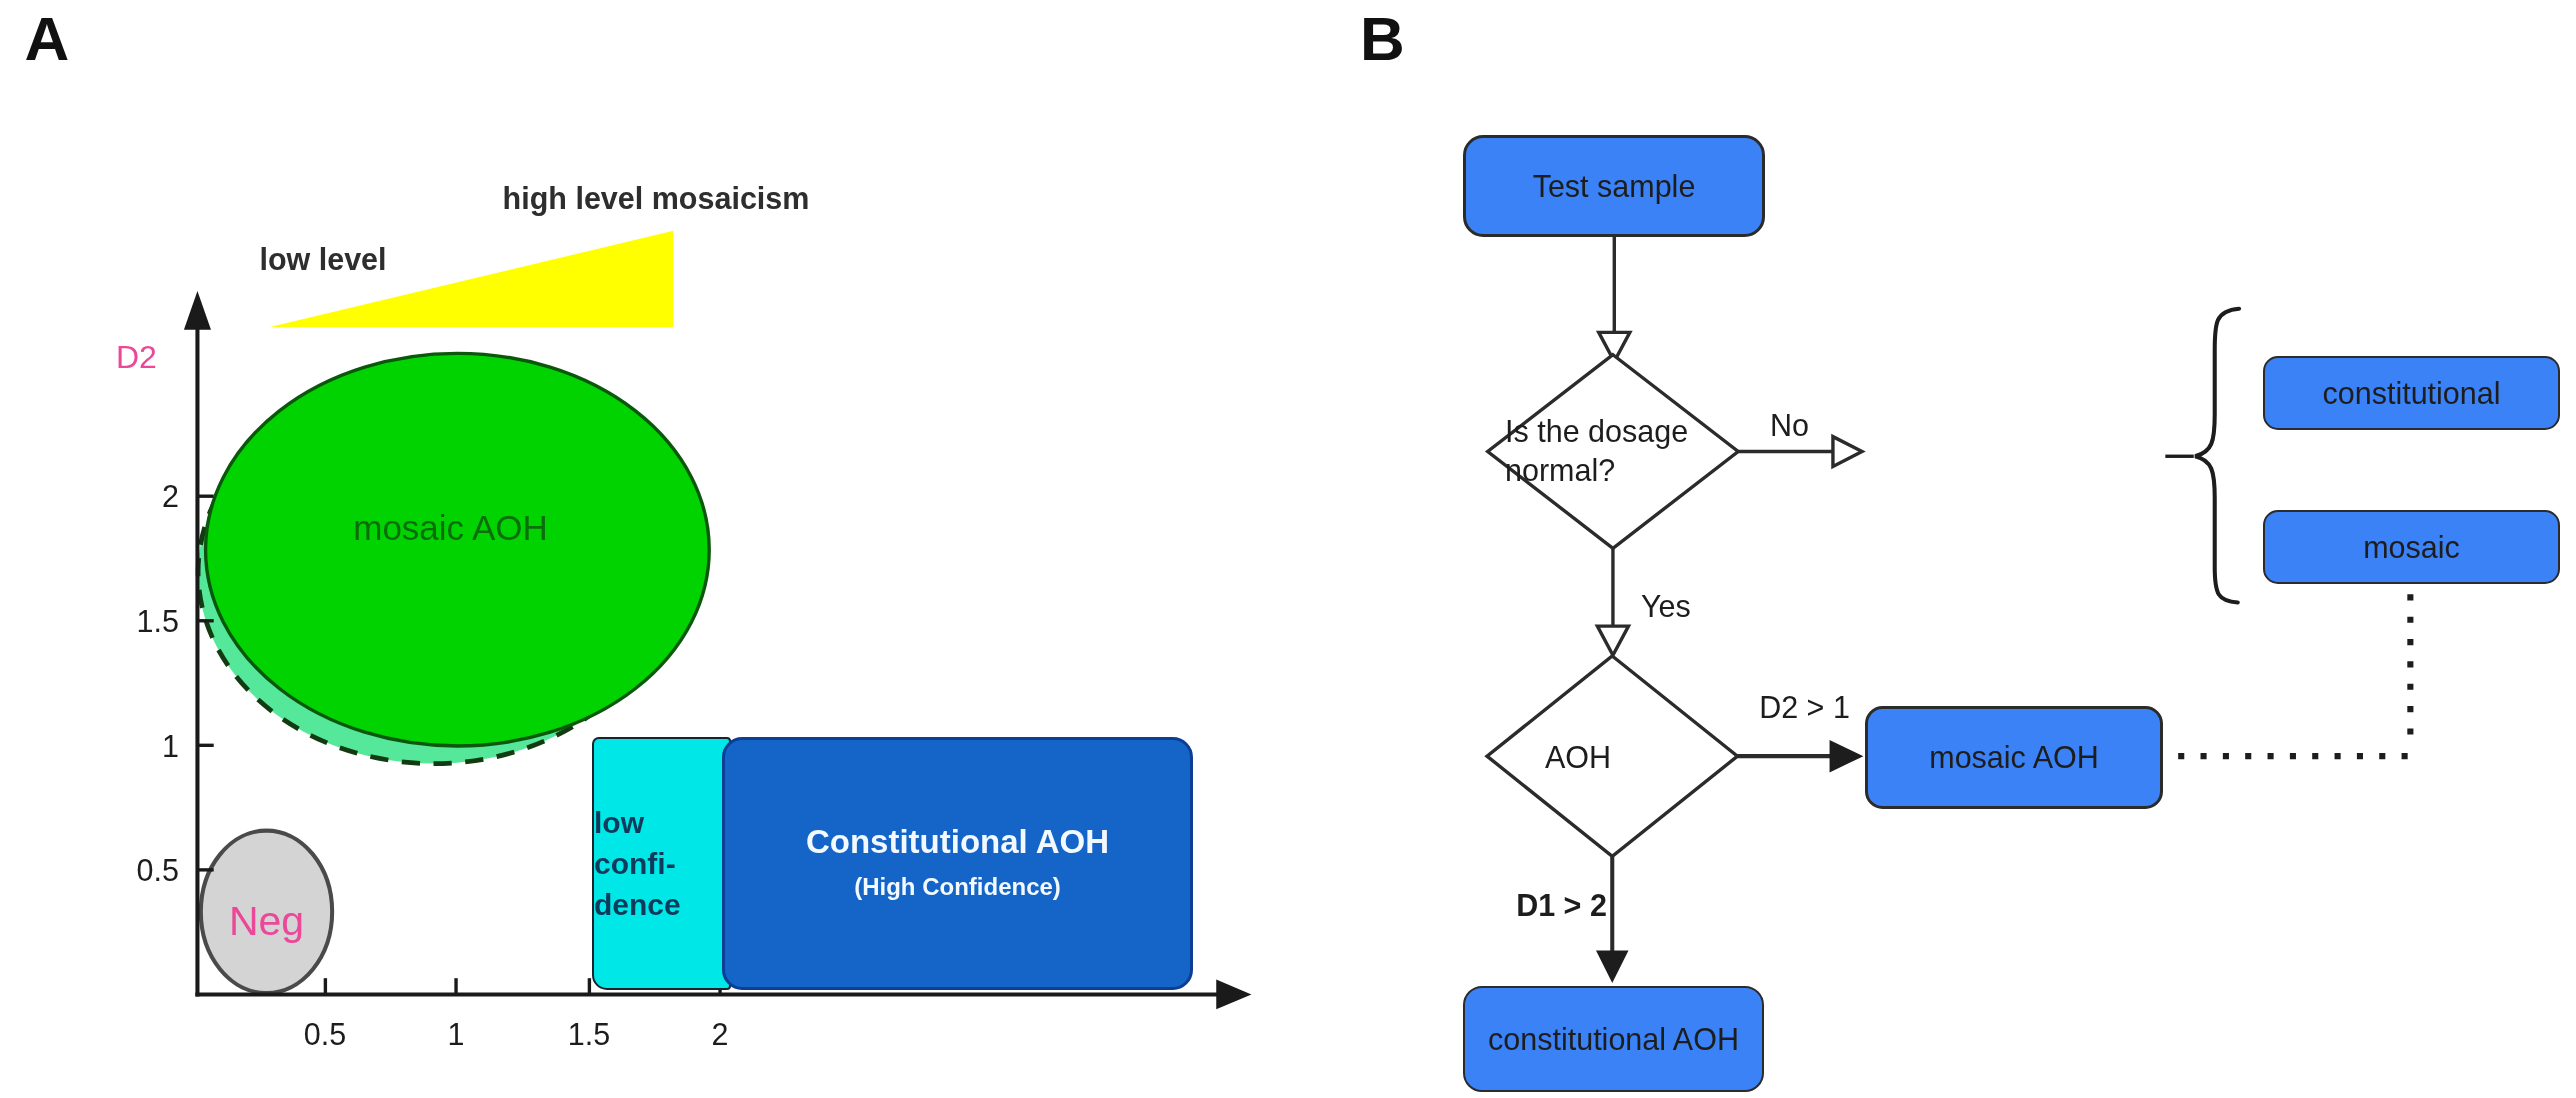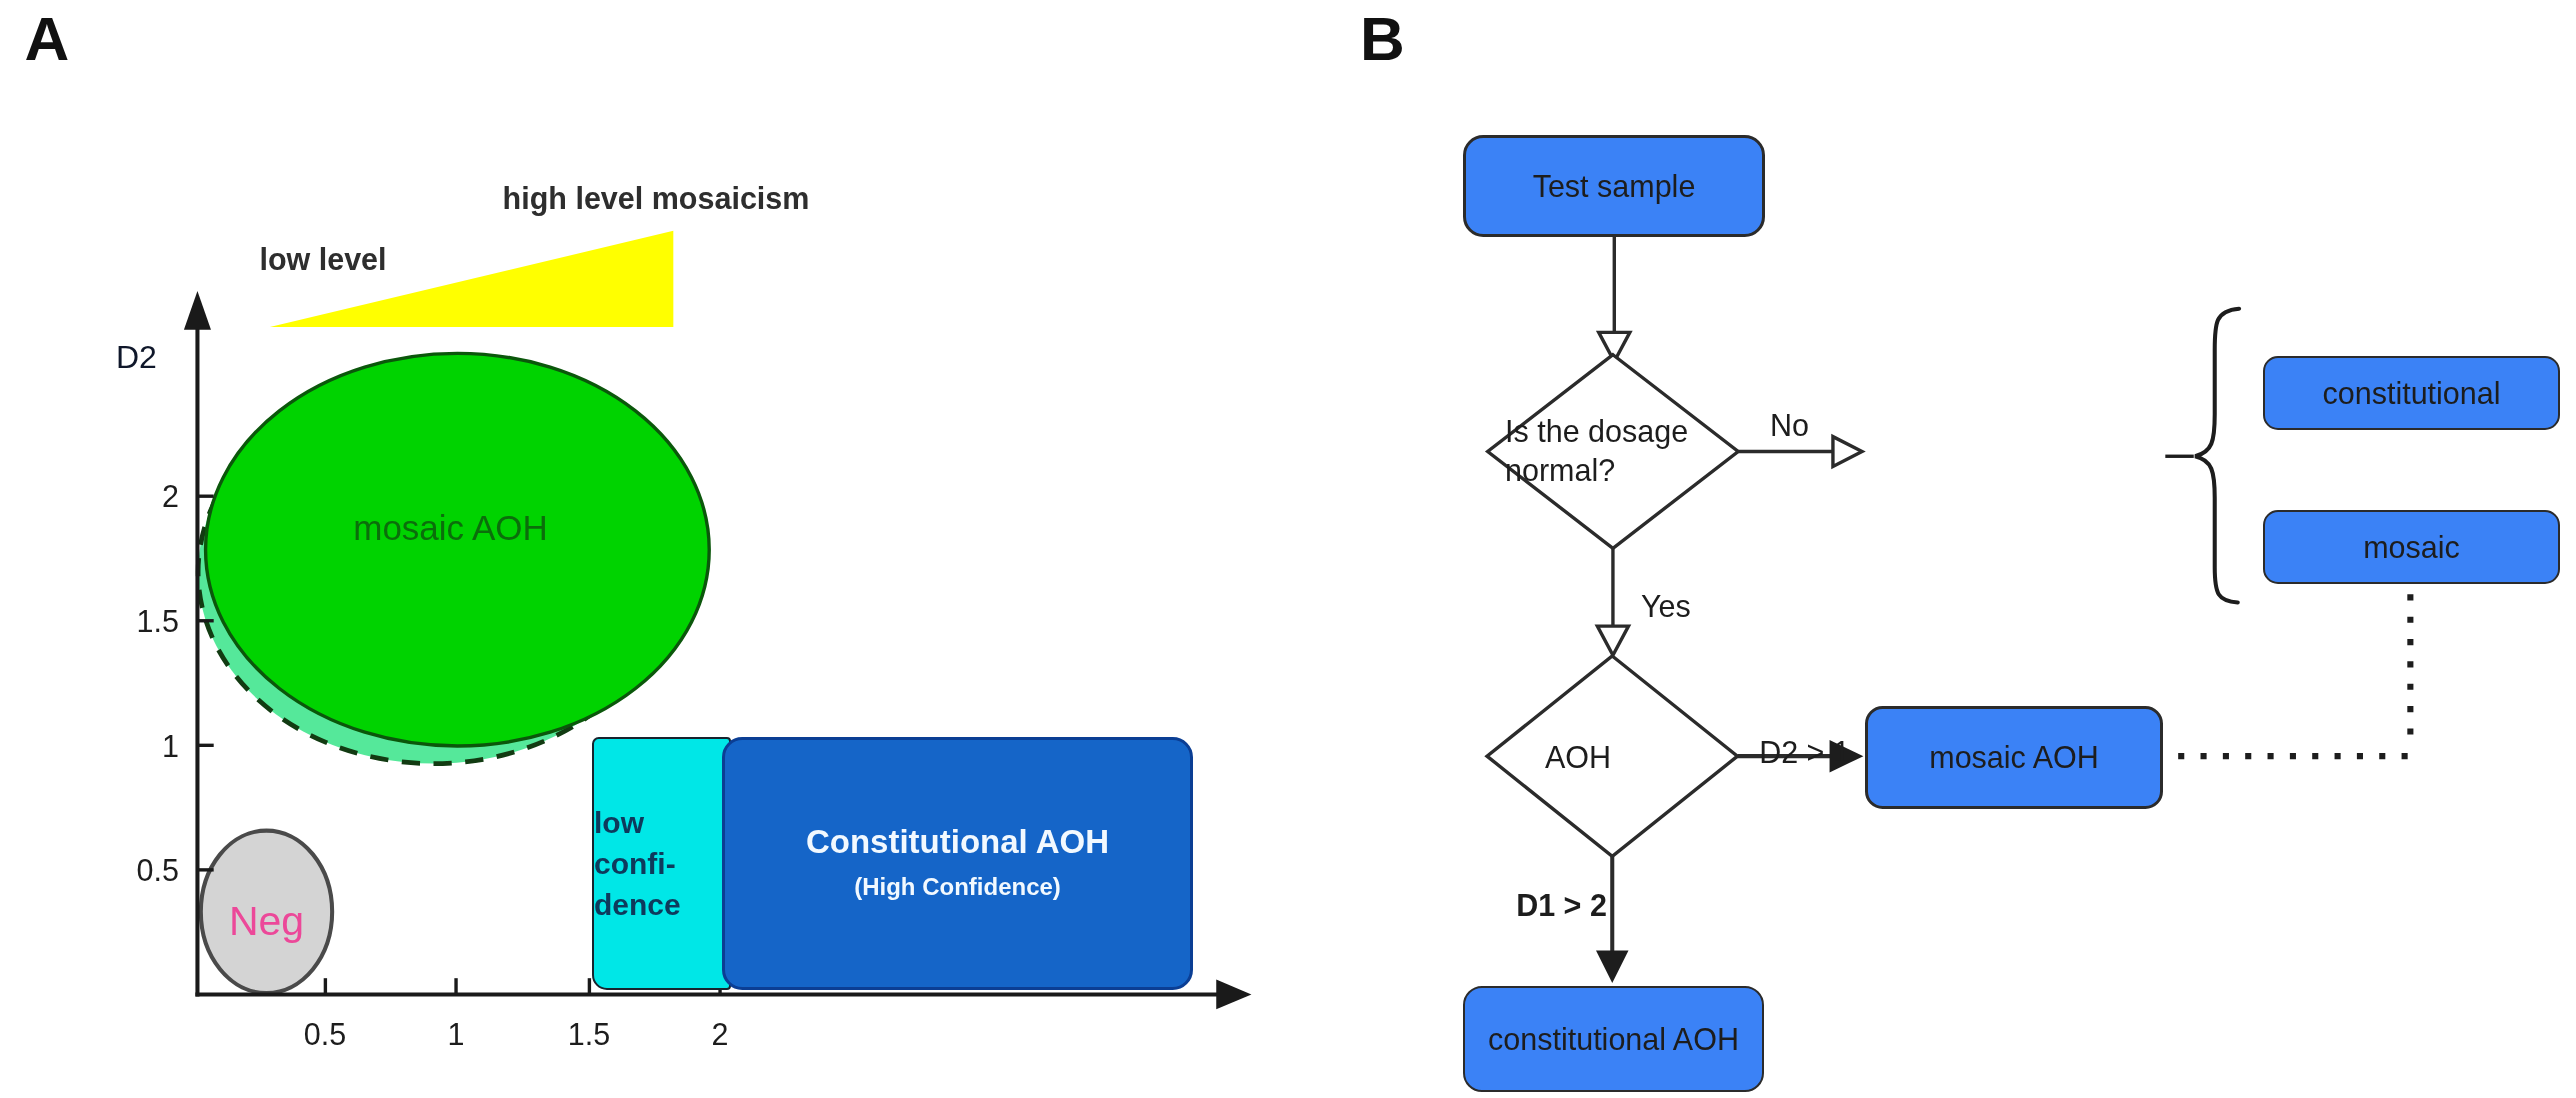--- a/index.html
+++ b/index.html
@@ -12,21 +12,21 @@
     overflow:hidden;
   }
   .abs{position:absolute;}
   .panel-label{font-size:62px;font-weight:700;color:#111;line-height:1;}
   .txt{white-space:nowrap;}
   .center{text-align:center;}
   svg.layer{position:absolute;left:0;top:0;}
 
   
   .grad-label{font-size:30.5px;font-weight:600;color:#2e2e2e;}
-  .axis-label{font-size:32px;font-weight:500;color:#0f172a;}
+  .axis-label{font-size:32px;font-weight:500;color:#ec4899;}
   .tick-label{font-size:30.5px;color:#1d1d1d;line-height:1;}
   .ytick{width:88px;text-align:right;}
   .xtick{width:88px;text-align:center;}
   .mosaic-label{font-size:35px;font-weight:500;color:#0B6E0B;}
   .neg-label{font-size:41px;color:#ec4899;}
 
   .box-cyan{
     left:592px;top:737px;width:139px;height:253px;
     background:#00E7E7;border:2.7px solid #17242e;border-radius:6.8px 4.1px 4.1px 15px;
     box-sizing:border-box;z-index:2;
@@ -160,21 +160,21 @@
   <div class="abs fnode" style="left:2263px;top:510px;width:297px;height:74px;border-radius:15px;border-width:2.7px;">
     <span>mosaic</span>
   </div>
 
   <div class="abs txt edge-label" style="left:1641px;top:589px;">Yes</div>
 
   <div class="abs diamond-text" style="left:1545px;top:738px;width:135px;">
     <span>AOH</span>
   </div>
 
-  <div class="abs txt edge-label" style="left:1747px;top:735px;width:115px;text-align:center;">D2 &gt; 1</div>
+  <div class="abs txt edge-label" style="left:1747px;top:690px;width:115px;text-align:center;">D2 &gt; 1</div>
 
   <div class="abs fnode" style="left:1865px;top:706px;width:298px;height:103px;border-radius:17.6px;">
     <span>mosaic AOH</span>
   </div>
 
   <div class="abs txt edge-label" style="left:1504px;top:888px;width:115px;text-align:center;font-weight:bold;">D1 &gt; 2</div>
 
   <div class="abs fnode" style="left:1463px;top:986px;width:301px;height:106px;border-radius:19px;border-width:2.7px;">
     <span>constitutional AOH</span>
   </div>

